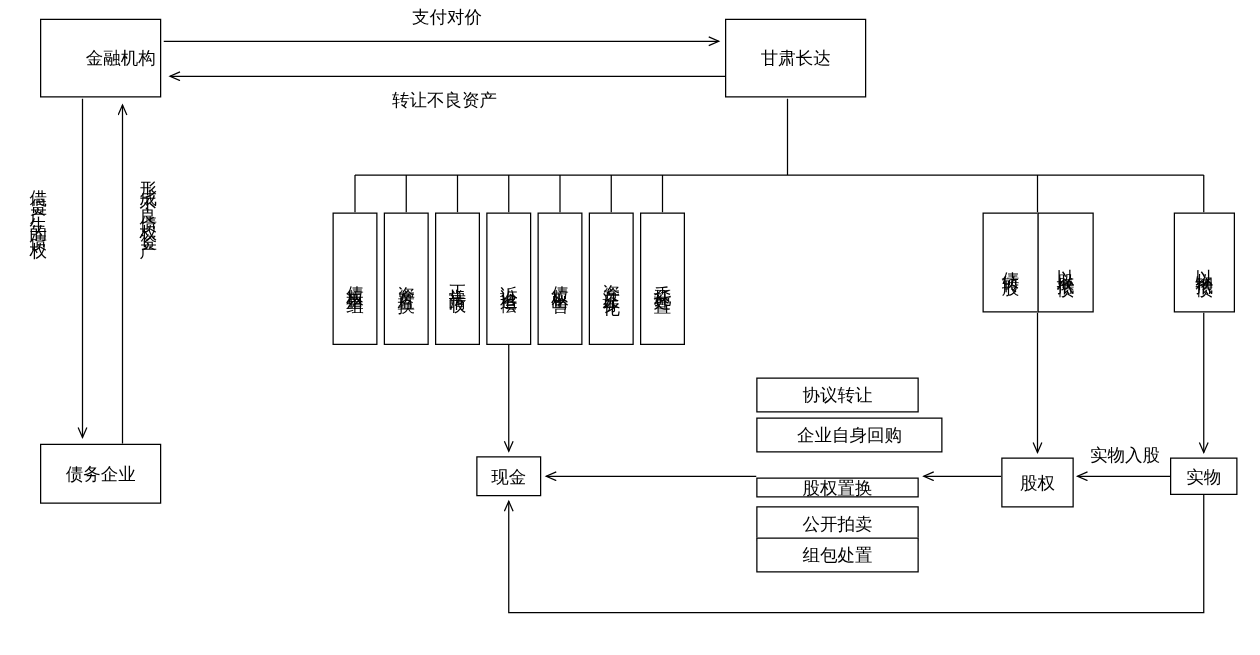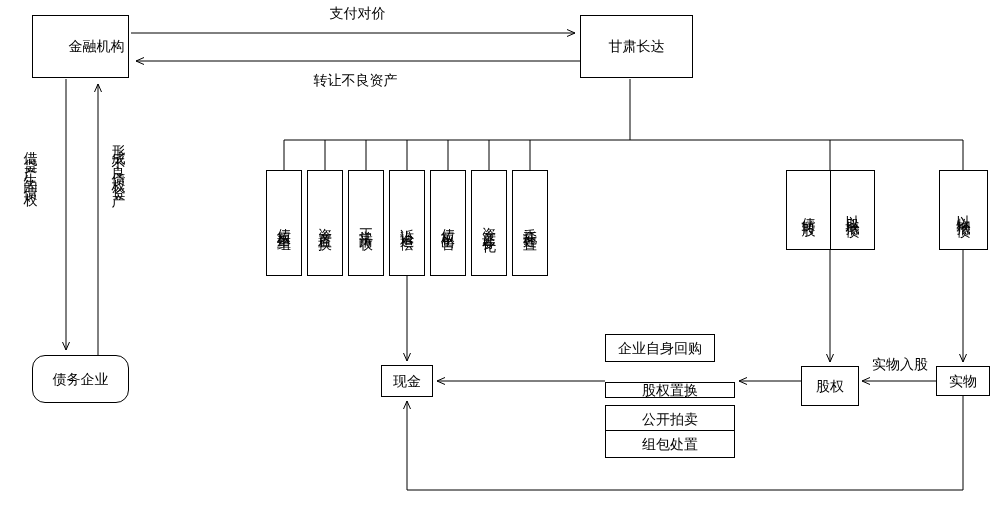--- a/index.html
+++ b/index.html
@@ -51,21 +51,21 @@
   </svg>
 
   <div class="box" style="left:32px; top:15px; width:97px; height:63px;padding-left:32px;">
     <span>金融机构</span>
   </div>
 
   <div class="box" style="left:580px; top:15px; width:113px; height:63px;">
     <span>甘肃长达</span>
   </div>
 
-  <div class="box" style="left:32px; top:355px; width:97px; height:48px;border-radius:13px;">
+  <div class="box" style="left:32px; top:355px; width:97px; height:48px;">
     <span>债务企业</span>
   </div>
 
   <div class="box" style="left:381px; top:365px; width:52px; height:32px;">
     <span>现金</span>
   </div>
 
   <div class="box" style="left:801px; top:366px; width:58px; height:40px;">
     <span>股权</span>
   </div>
@@ -100,21 +100,24 @@
     <span class="vtext">债转股</span>
   </div>
   <div class="box" style="left:830px; top:170px; width:45px; height:80px;">
     <span class="vtext">以股抵债</span>
   </div>
 
   <div class="box" style="left:939px; top:170px; width:49px; height:80px;">
     <span class="vtext">以物抵债</span>
   </div>
 
-  <div class="box" style="left:605px; top:334px; width:110px; height:28px;">
+  <div class="box" style="left:605px; top:302px; width:130px; height:28px;">
+    <span>协议转让</span>
+  </div>
+  <div class="box" style="left:605px; top:334px; width:149px; height:28px;">
     <span>企业自身回购</span>
   </div>
   <div class="box" style="left:605px; top:366px; width:130px; height:28px;margin-top:39px;">
     <span>公开拍卖</span>
   </div>
   <div class="box" style="left:605px; top:382px; width:130px; height:16px;align-items:center;">
     <span>股权置换</span>
   </div>
   <div class="box" style="left:605px; top:430px; width:130px; height:28px;">
     <span>组包处置</span>

